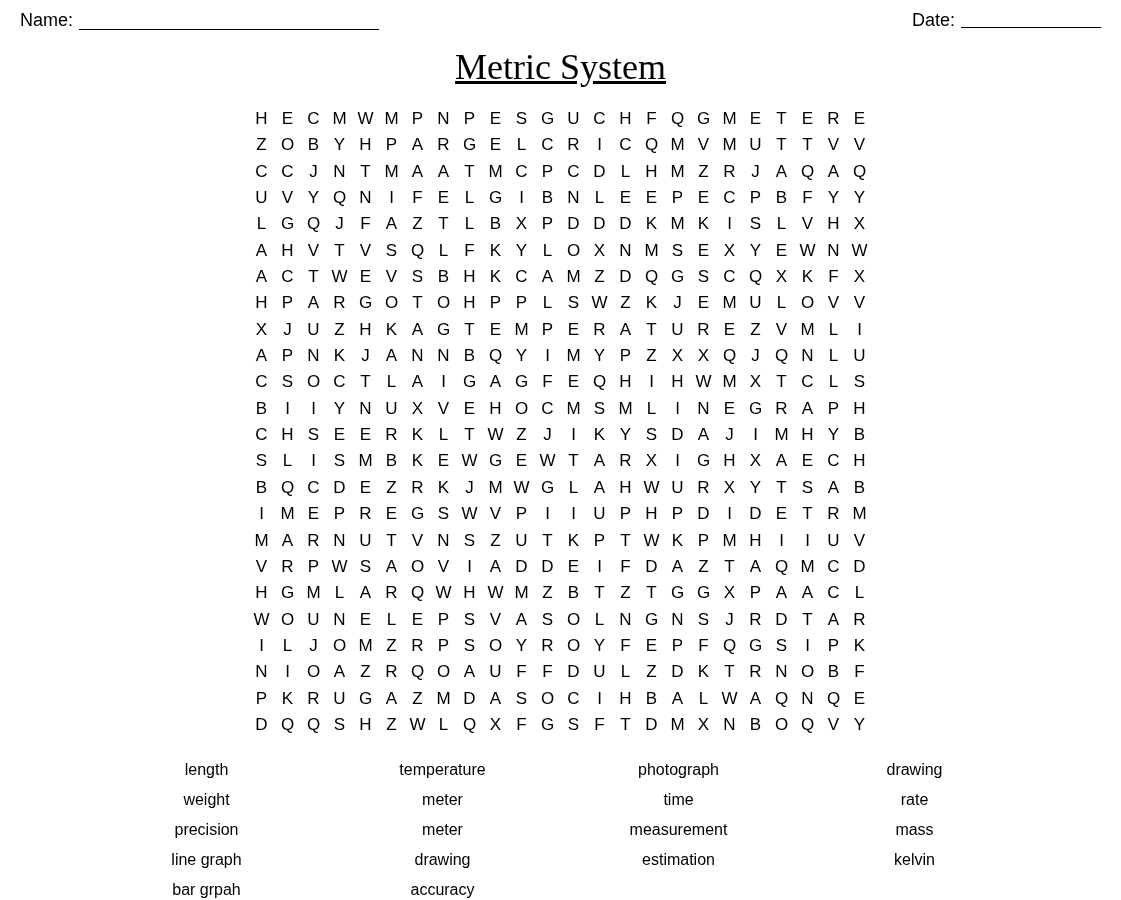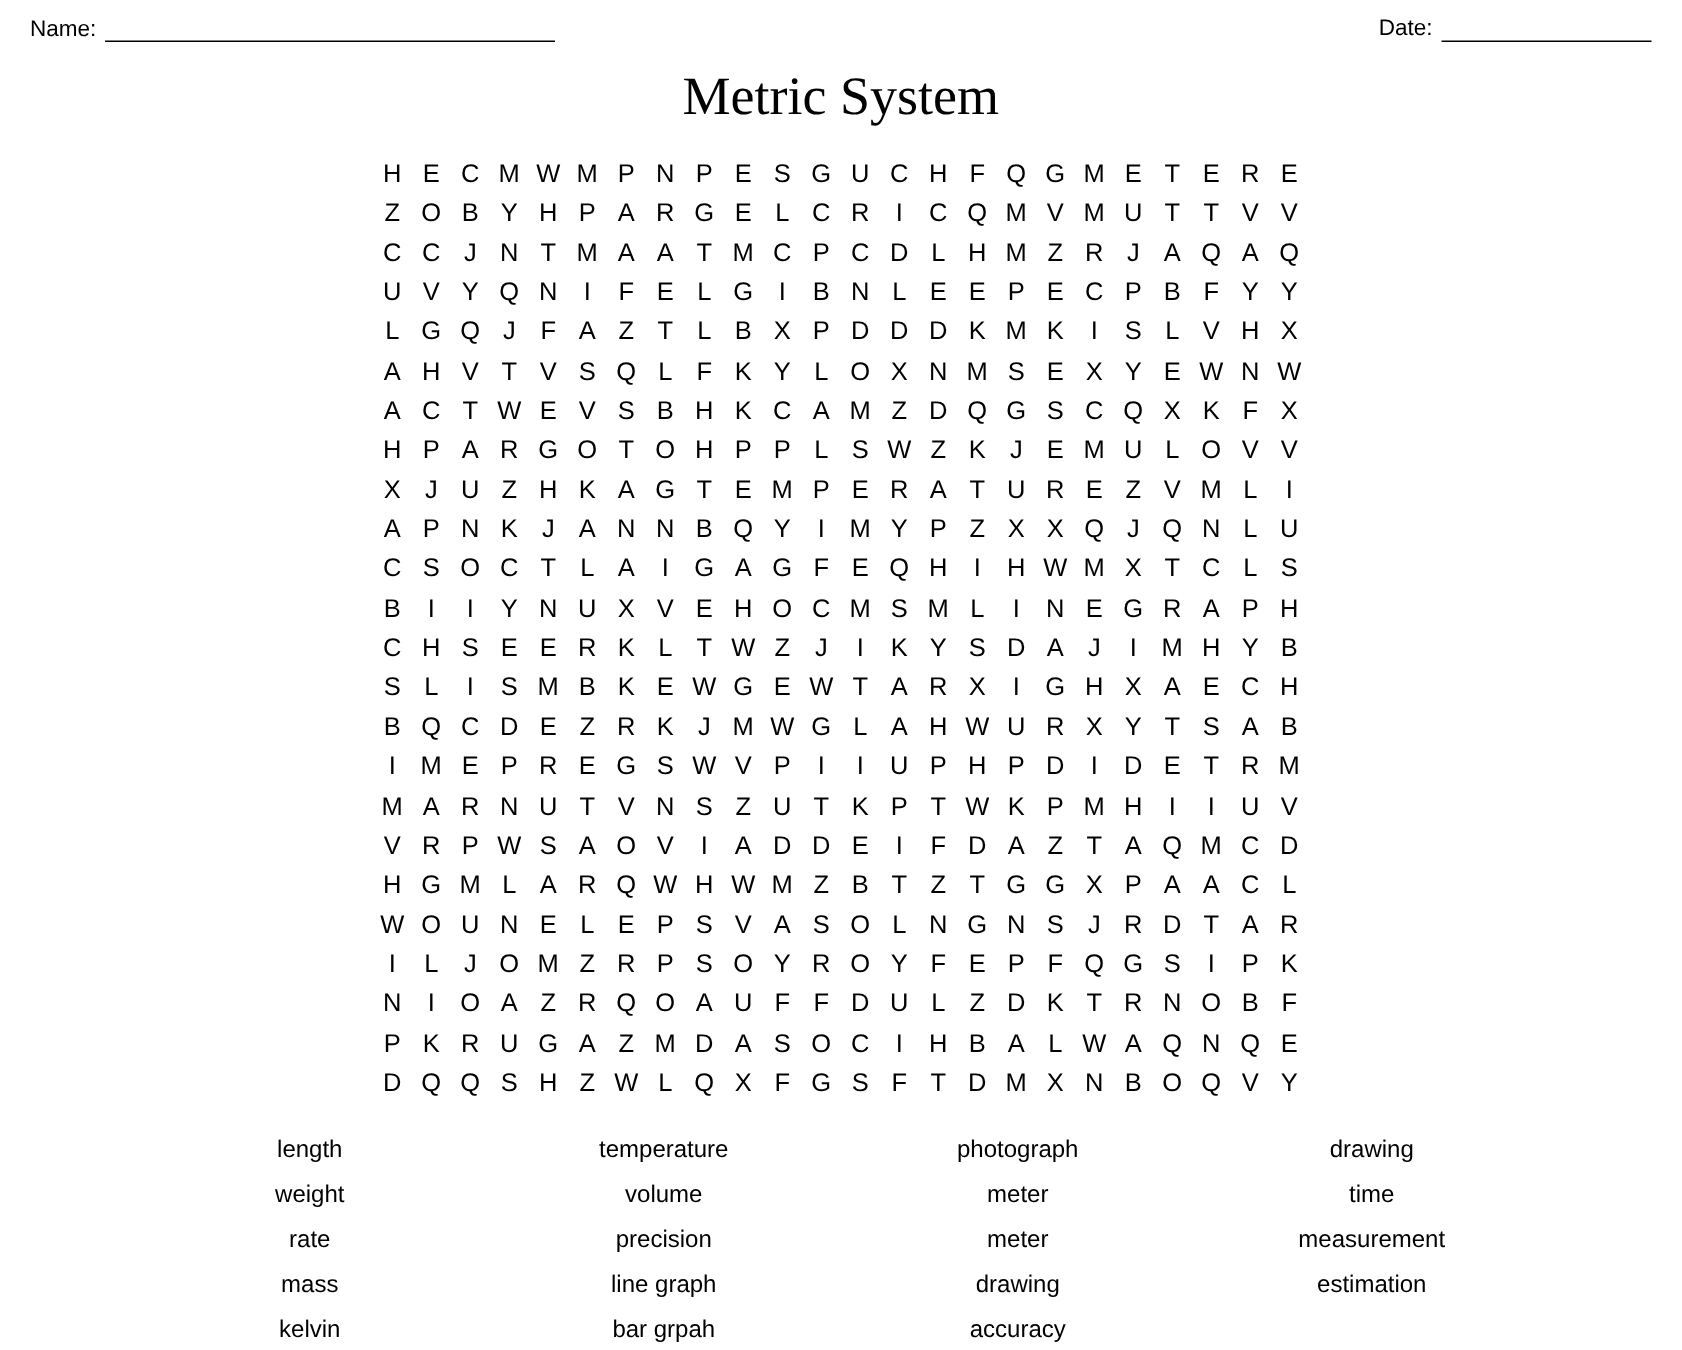--- a/index.html
+++ b/index.html
@@ -8,21 +8,21 @@
       font-family: 'Arial', sans-serif;
       width: 1121px;
       min-height: 900px;
       position: relative;
     }
     .header {
       display: flex;
       justify-content: space-between;
       align-items: center;
       padding: 10px 20px 5px 20px;
-      font-size: 15px;
+      font-size: 18px;
     }
     .header-name {
       display: flex;
       align-items: center;
       gap: 6px;
     }
     .header-name-line {
       display: inline-block;
       width: 300px;
       border-bottom: 1px solid #000;
@@ -38,20 +38,21 @@
       width: 140px;
       border-bottom: 1px solid #000;
       height: 18px;
     }
     .title {
       text-align: center;
       font-size: 36px;
       font-weight: 400;
       margin: 10px 0 18px 0;
       font-family: Georgia, serif;
+      text-decoration: underline;
     }
     .grid-container {
       display: flex;
       justify-content: center;
       margin-bottom: 20px;
     }
     .word-grid {
       font-family: 'Arial', sans-serif;
       font-size: 17px;
       letter-spacing: 2px;
@@ -728,21 +729,20 @@
       </div>
     </div>
 </div>
 
 <div class="word-list" id="word-list-render">
     <div class="word-item">length</div>
     <div class="word-item">temperature</div>
     <div class="word-item">photograph</div>
     <div class="word-item">drawing</div>
     <div class="word-item">weight</div>
-    <div class="word-item">volume</div>
     <div class="word-item">meter</div>
     <div class="word-item">time</div>
     <div class="word-item">rate</div>
     <div class="word-item">precision</div>
     <div class="word-item">meter</div>
     <div class="word-item">measurement</div>
     <div class="word-item">mass</div>
     <div class="word-item">line graph</div>
     <div class="word-item">drawing</div>
     <div class="word-item">estimation</div>

